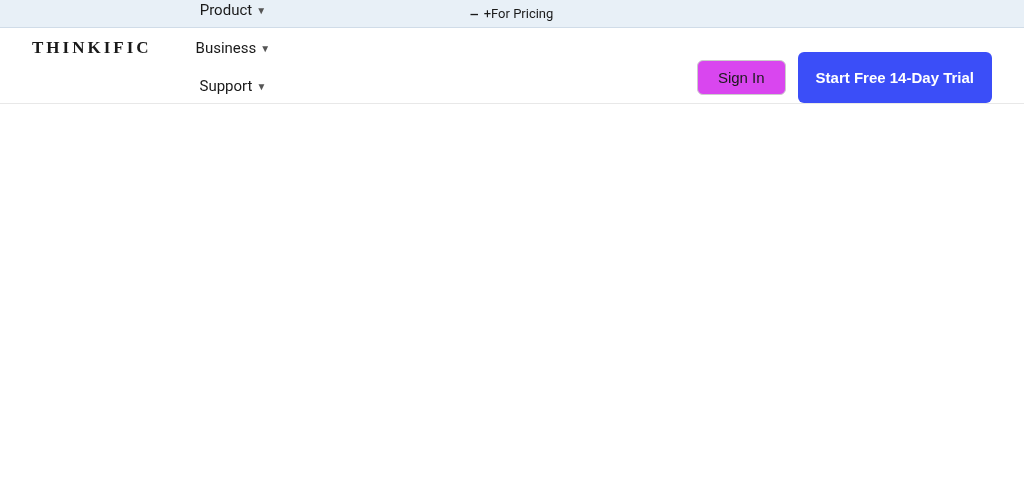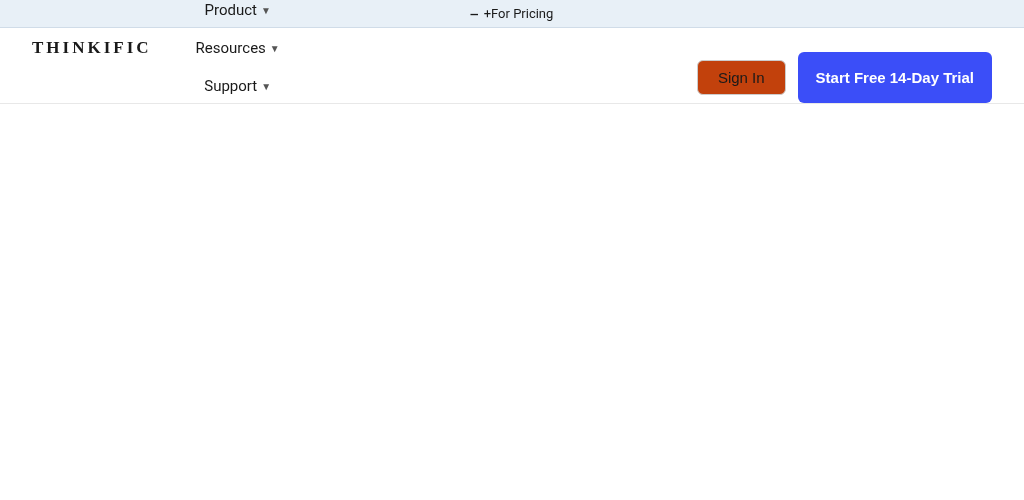--- a/index.html
+++ b/index.html
@@ -89,21 +89,21 @@
     .navbar-right {
       display: flex;
       align-items: center;
       gap: 12px;
     }
 
     .sign-in-btn {
       padding: 8px 20px;
       font-size: 15px;
       color: #1a1a1a;
-      background: #c2410c;
+      background: #d946ef;
       border: 1.5px solid #cccccc;
       border-radius: 6px;
       cursor: pointer;
       font-weight: 500;
     }
 
     .trial-btn {
       padding: 17px 18px;
       font-size: 15px;
       color: #ffffff;
@@ -137,21 +137,21 @@
 
     <div class="nav-links">
 
       <div class="nav-item">
         <span>Product</span>
         <span class="chevron">▼</span>
       </div>
 
 
       <div class="nav-item">
-        <span>Resources</span>
+        <span>Business</span>
         <span class="chevron">▼</span>
       </div>
 
       <div class="nav-item">
         <span>Support</span>
         <span class="chevron">▼</span>
       </div>
 
     </div>
   </div>

